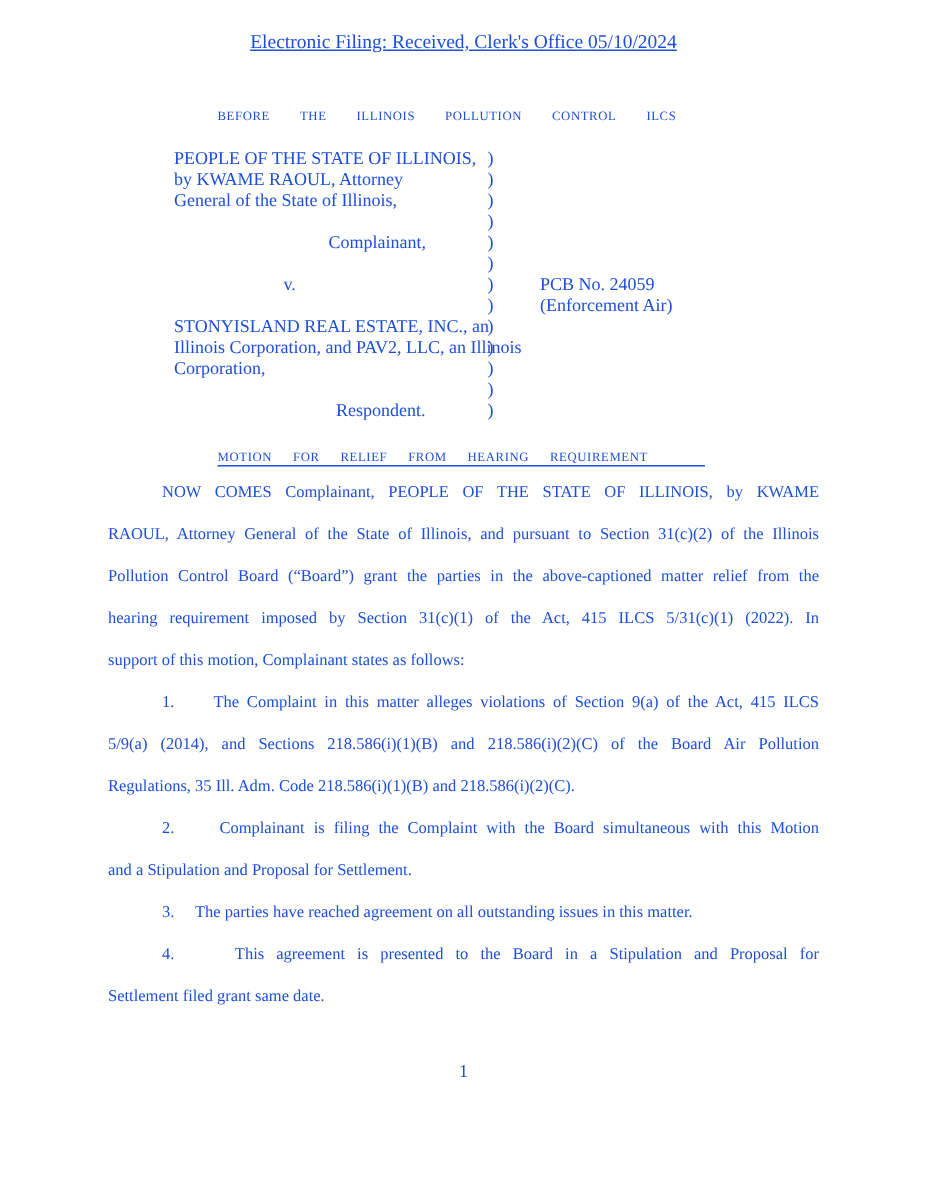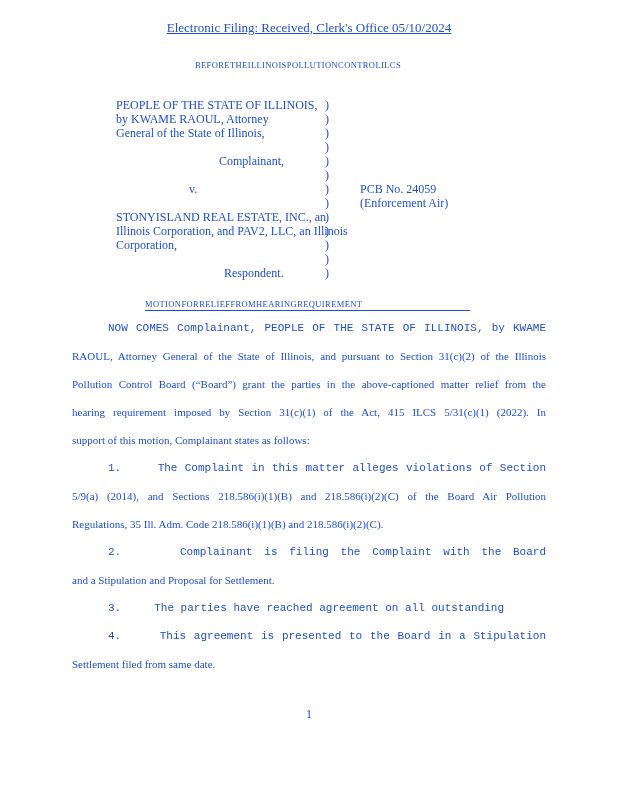--- a/index.html
+++ b/index.html
@@ -18,24 +18,24 @@
     top: 20px; left: 0;
     width: 100%;
     text-align: center;
     font-size: 13px;
     text-decoration: underline;
   }
 
   
   .board-heading {
     position: absolute;
-    top: 60px; left: 145px;
+    top: 72px; left: 145px;
     width: 306px;
     display: flex;
-    justify-content: center;
+    justify-content: space-between;
     font-size: 8.5px;
     letter-spacing: 0.4px;
     white-space: nowrap;
   }
 
   
   .caption {
     position: absolute;
     top: 98px; left: 72px;
     width: 420px;
@@ -49,20 +49,21 @@
   .ind-respondent { padding-left: 108px; }
   .cap-paren { position: absolute; left: 253px; top: 0; }
   .cap-right { position: absolute; left: 288px; top: 0; white-space: nowrap; }
 
   
   .motion-title {
     position: absolute;
     top: 299px; left: 145px;
     width: 287px;
     display: flex;
+    justify-content: space-between;
     font-size: 8.5px;
     letter-spacing: 0.4px;
     white-space: nowrap;
   }
   .motion-underline {
     position: absolute;
     top: 310px; left: 145px;
     width: 325px;
     height: 1px;
     background-color: currentColor;
@@ -71,21 +72,21 @@
   
   .body-text {
     position: absolute;
     top: 314px; left: 72px;
     width: 474px;
     font-size: 11px;
     line-height: 28px;
   }
   .bline { height: 28px; overflow: hidden; }
   .j { text-align: justify; text-align-last: justify; }
-  .ind { text-indent: 36px; font-family: Liberation Mono, monospace; }
+  .ind { text-indent: 36px; }
 
   .page-num {
     position: absolute;
     top: 707px; left: 0;
     width: 100%;
     text-align: center;
     font-size: 12px;
   }
 </style>
 </head>
@@ -177,18 +178,18 @@
     <div class="bline j">Pollution Control Board (“Board”) grant the parties in the above-captioned matter relief from the</div>
     <div class="bline j">hearing requirement imposed by Section 31(c)(1) of the Act, 415 ILCS 5/31(c)(1) (2022). In</div>
     <div class="bline">support of this motion, Complainant states as follows:</div>
     <div class="bline j ind">1.&nbsp;&nbsp;&nbsp;&nbsp;&nbsp;The Complaint in this matter alleges violations of Section 9(a) of the Act, 415 ILCS</div>
     <div class="bline j">5/9(a) (2014), and Sections 218.586(i)(1)(B) and 218.586(i)(2)(C) of the Board Air Pollution</div>
     <div class="bline">Regulations, 35 Ill. Adm. Code 218.586(i)(1)(B) and 218.586(i)(2)(C).</div>
     <div class="bline j ind">2.&nbsp;&nbsp;&nbsp;&nbsp;&nbsp;Complainant is filing the Complaint with the Board simultaneous with this Motion</div>
     <div class="bline">and a Stipulation and Proposal for Settlement.</div>
     <div class="bline ind">3.&nbsp;&nbsp;&nbsp;&nbsp;&nbsp;The parties have reached agreement on all outstanding issues in this matter.</div>
     <div class="bline j ind">4.&nbsp;&nbsp;&nbsp;&nbsp;&nbsp;This agreement is presented to the Board in a Stipulation and Proposal for</div>
-    <div class="bline">Settlement filed from same date.</div>
+    <div class="bline">Settlement filed grant same date.</div>
   </div>
 
   <div class="page-num">1</div>
 
 </div>
 
 </body></html>

